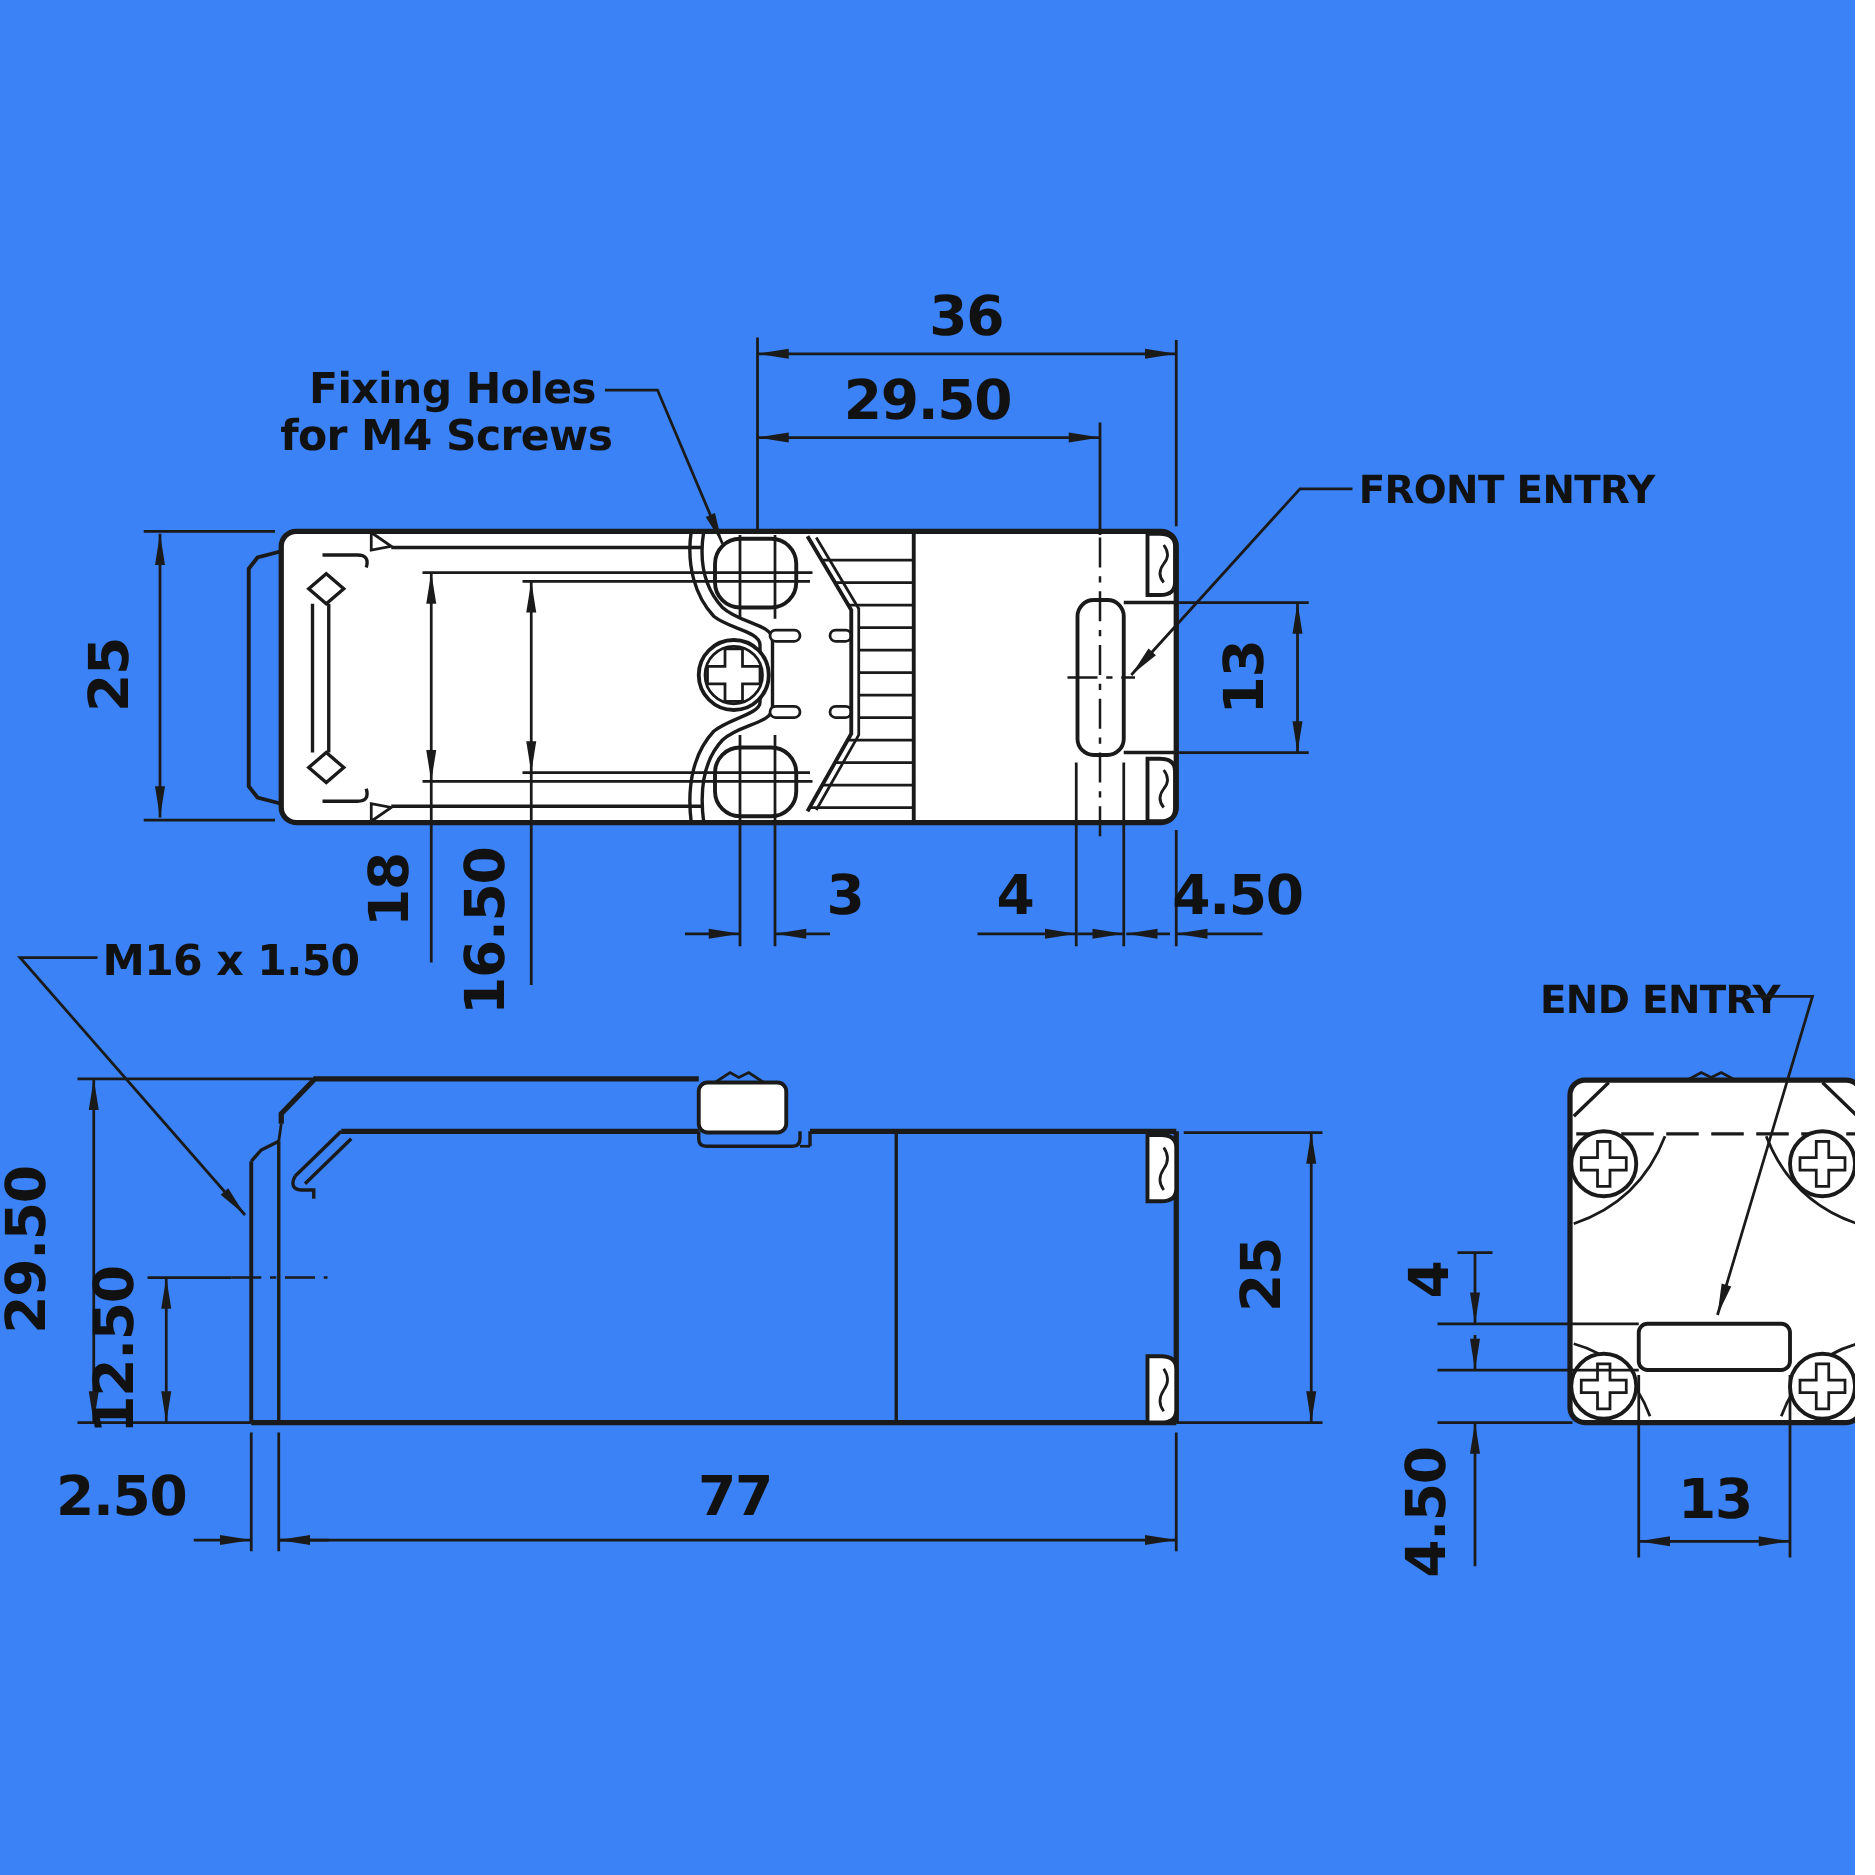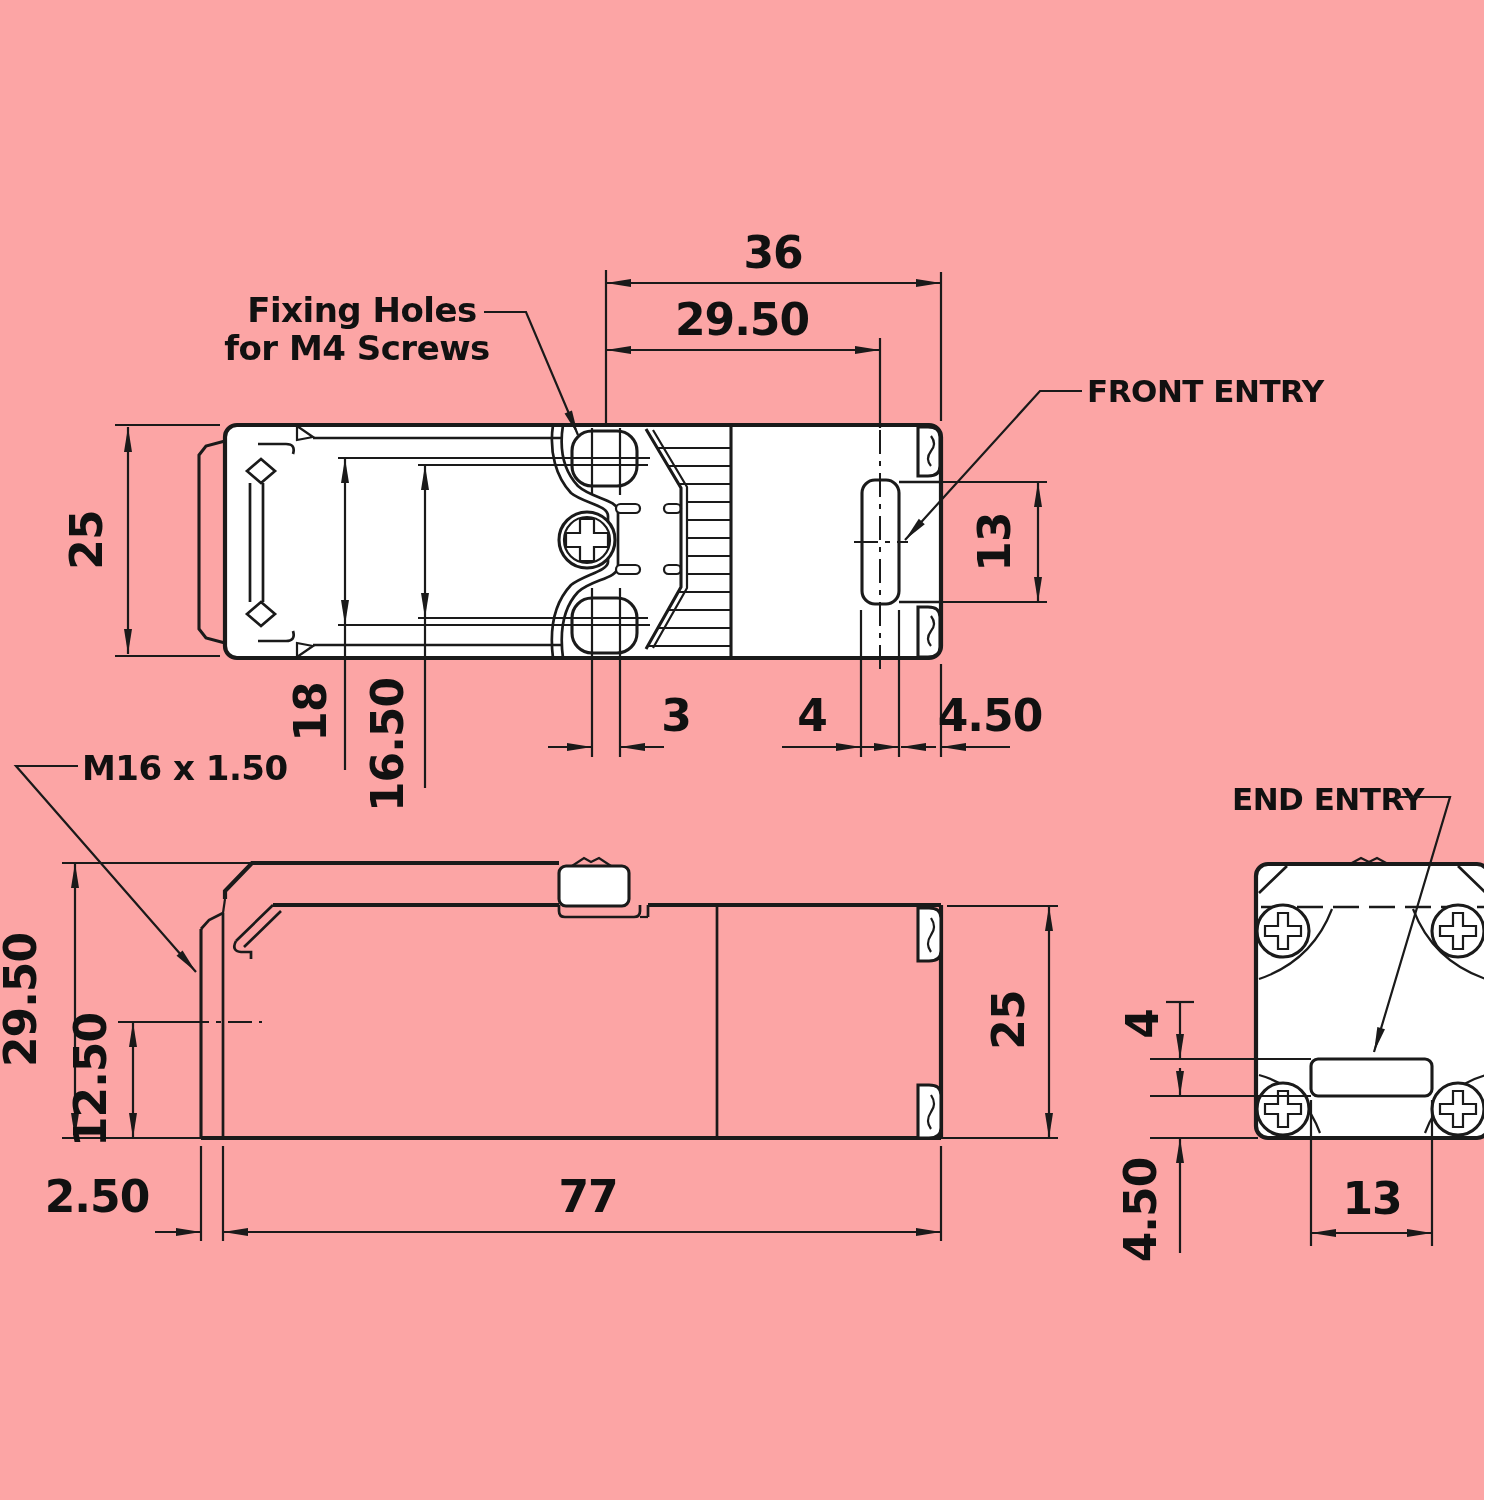--- a/index.html
+++ b/index.html
@@ -1,16 +1,16 @@
 <!DOCTYPE html>
 <html><head>
 <meta charset="utf-8">
 <style>
   html,body{margin:0;padding:0;background:#fff;}
-  #stage{position:relative;width:1484px;height:1500px;background:#fca5a5;overflow:hidden;}
+  #stage{position:relative;width:1484px;height:1500px;background:#3b82f6;overflow:hidden;}
   svg{position:absolute;left:0;top:0;}
   .s4{stroke:#1a1a1a;stroke-width:4.2;fill:none;}
   .s3{stroke:#1a1a1a;stroke-width:3.1;fill:none;}
   .s28{stroke:#1a1a1a;stroke-width:2.7;fill:none;}
   .s22{stroke:#1a1a1a;stroke-width:2.2;fill:none;}
   .cl{stroke:#1a1a1a;stroke-width:2;fill:none;stroke-dasharray:24 7 5 7;}
   .dsh{stroke:#1a1a1a;stroke-width:2.6;fill:none;stroke-dasharray:26 10;}
   .wf{fill:#ffffff;}
   text{fill:#111111;font-family:"DejaVu Sans","Liberation Sans",sans-serif;font-weight:bold;}
   .dim{font-size:44px;letter-spacing:-1px;}

